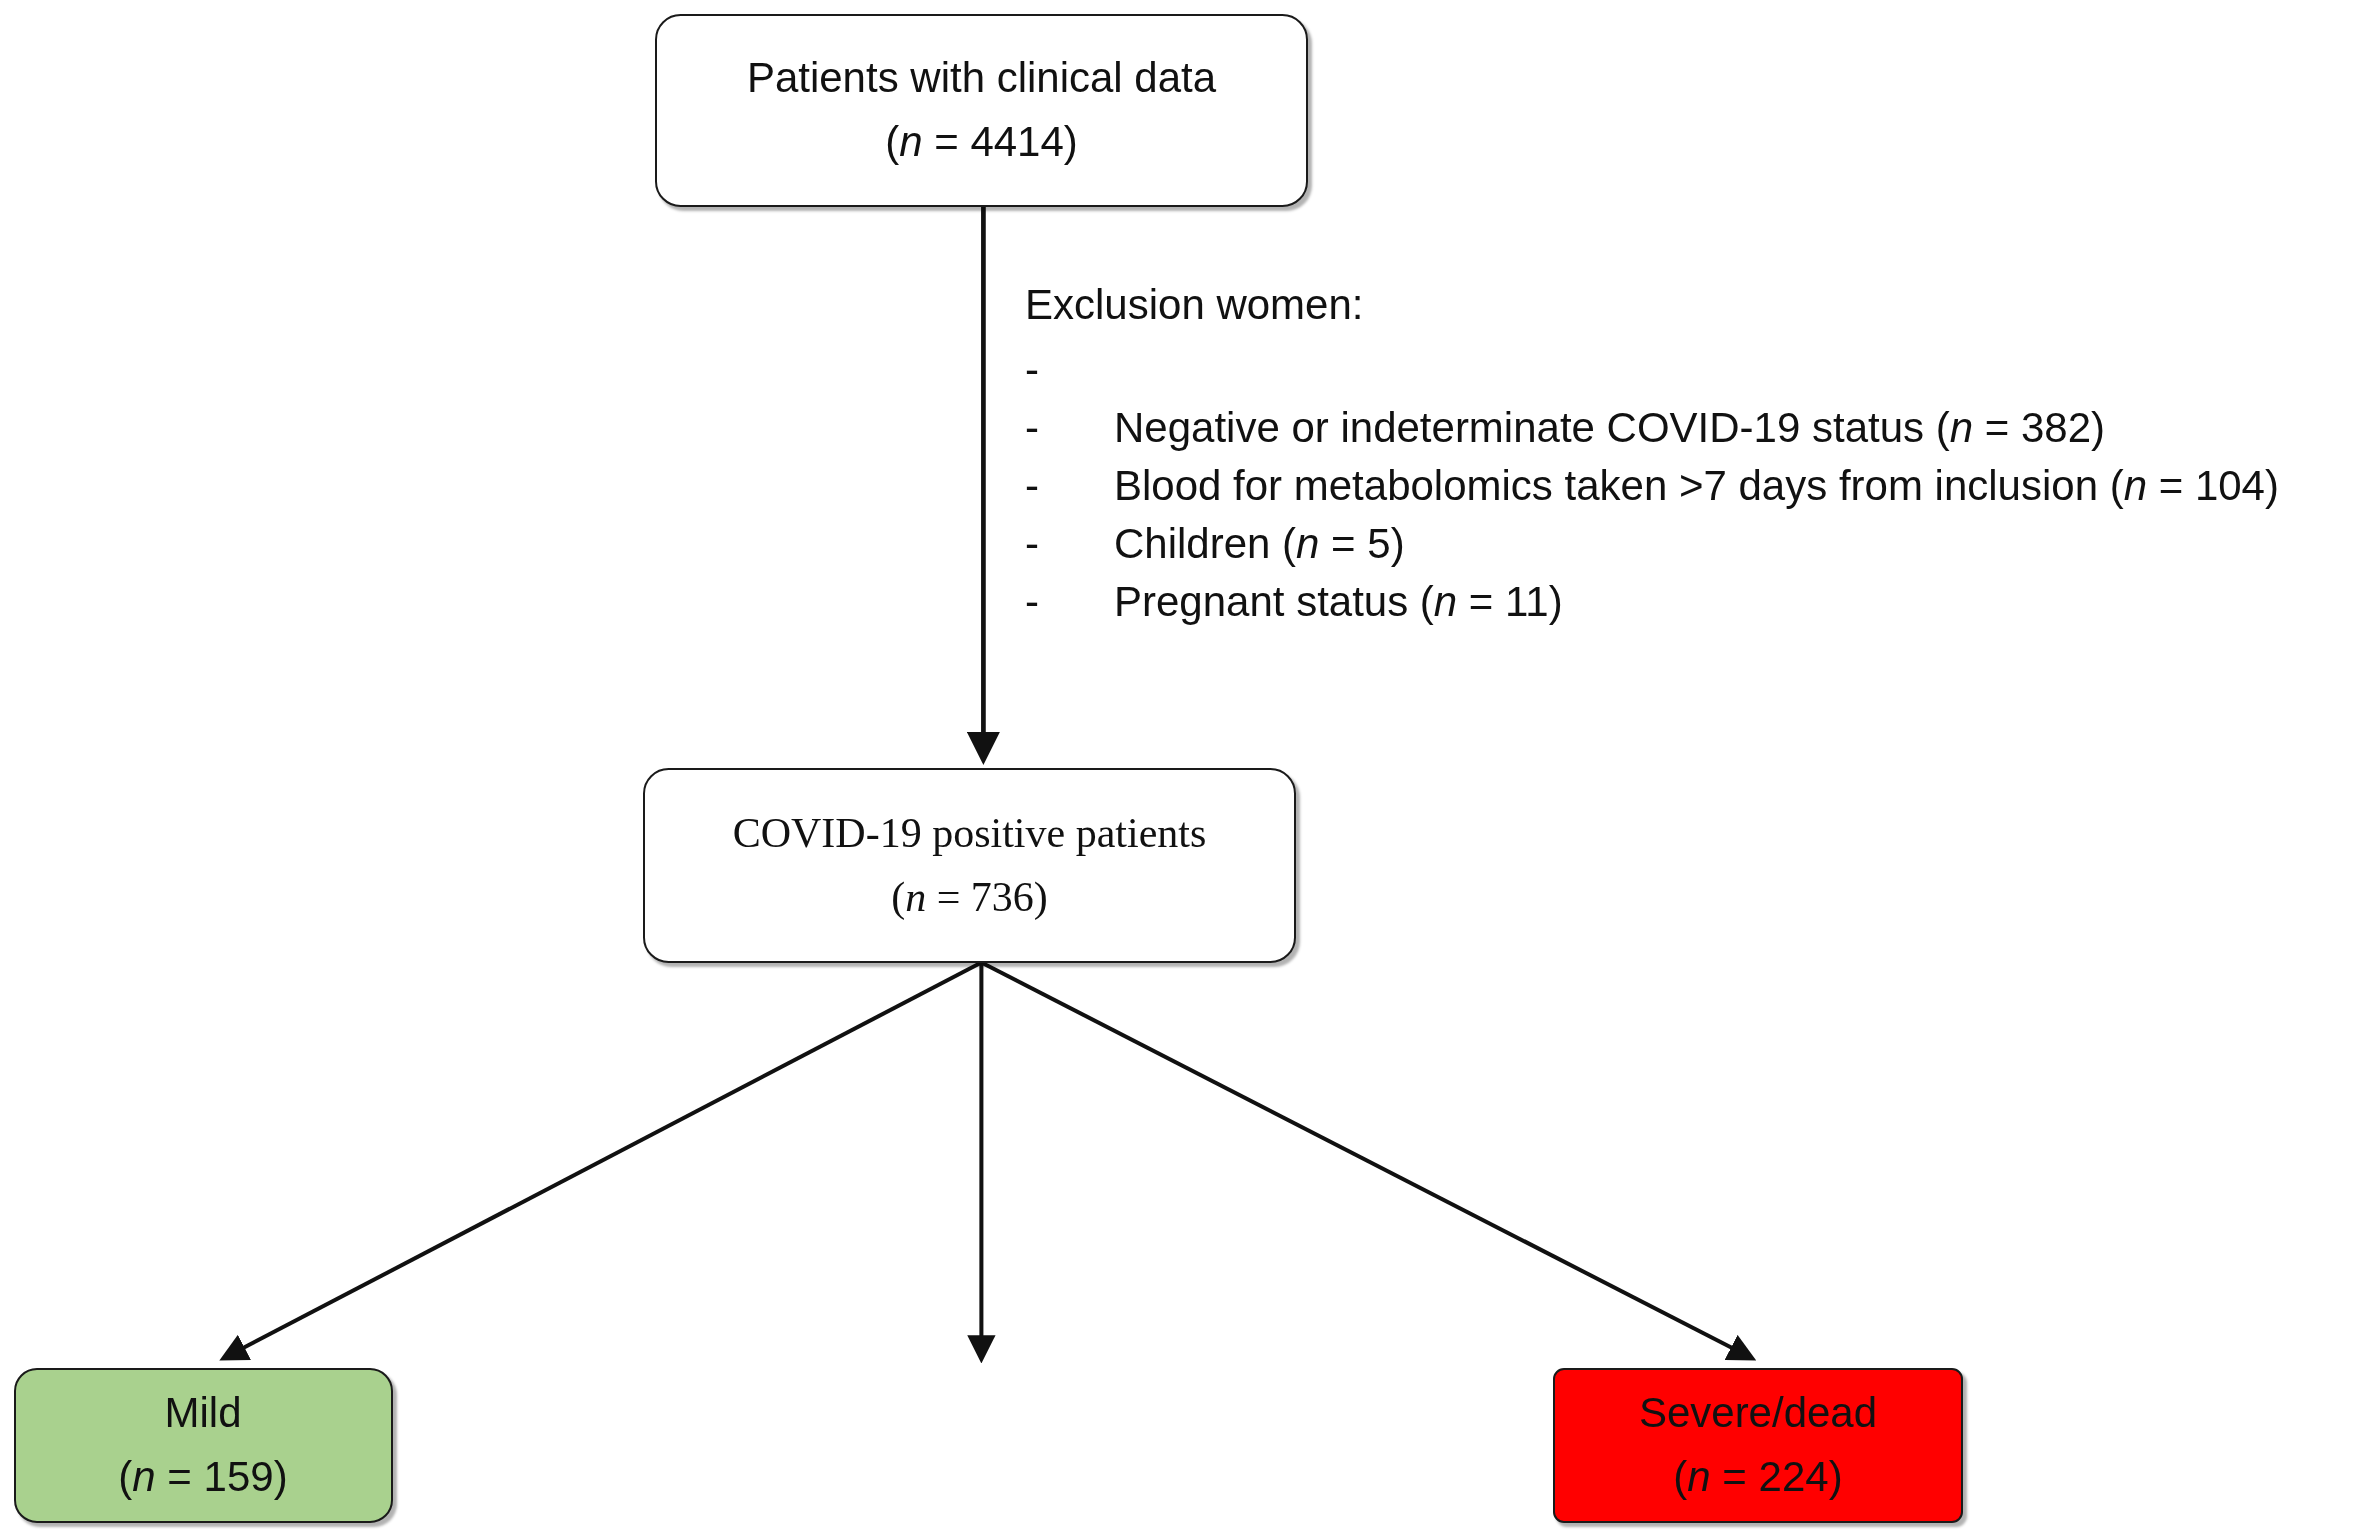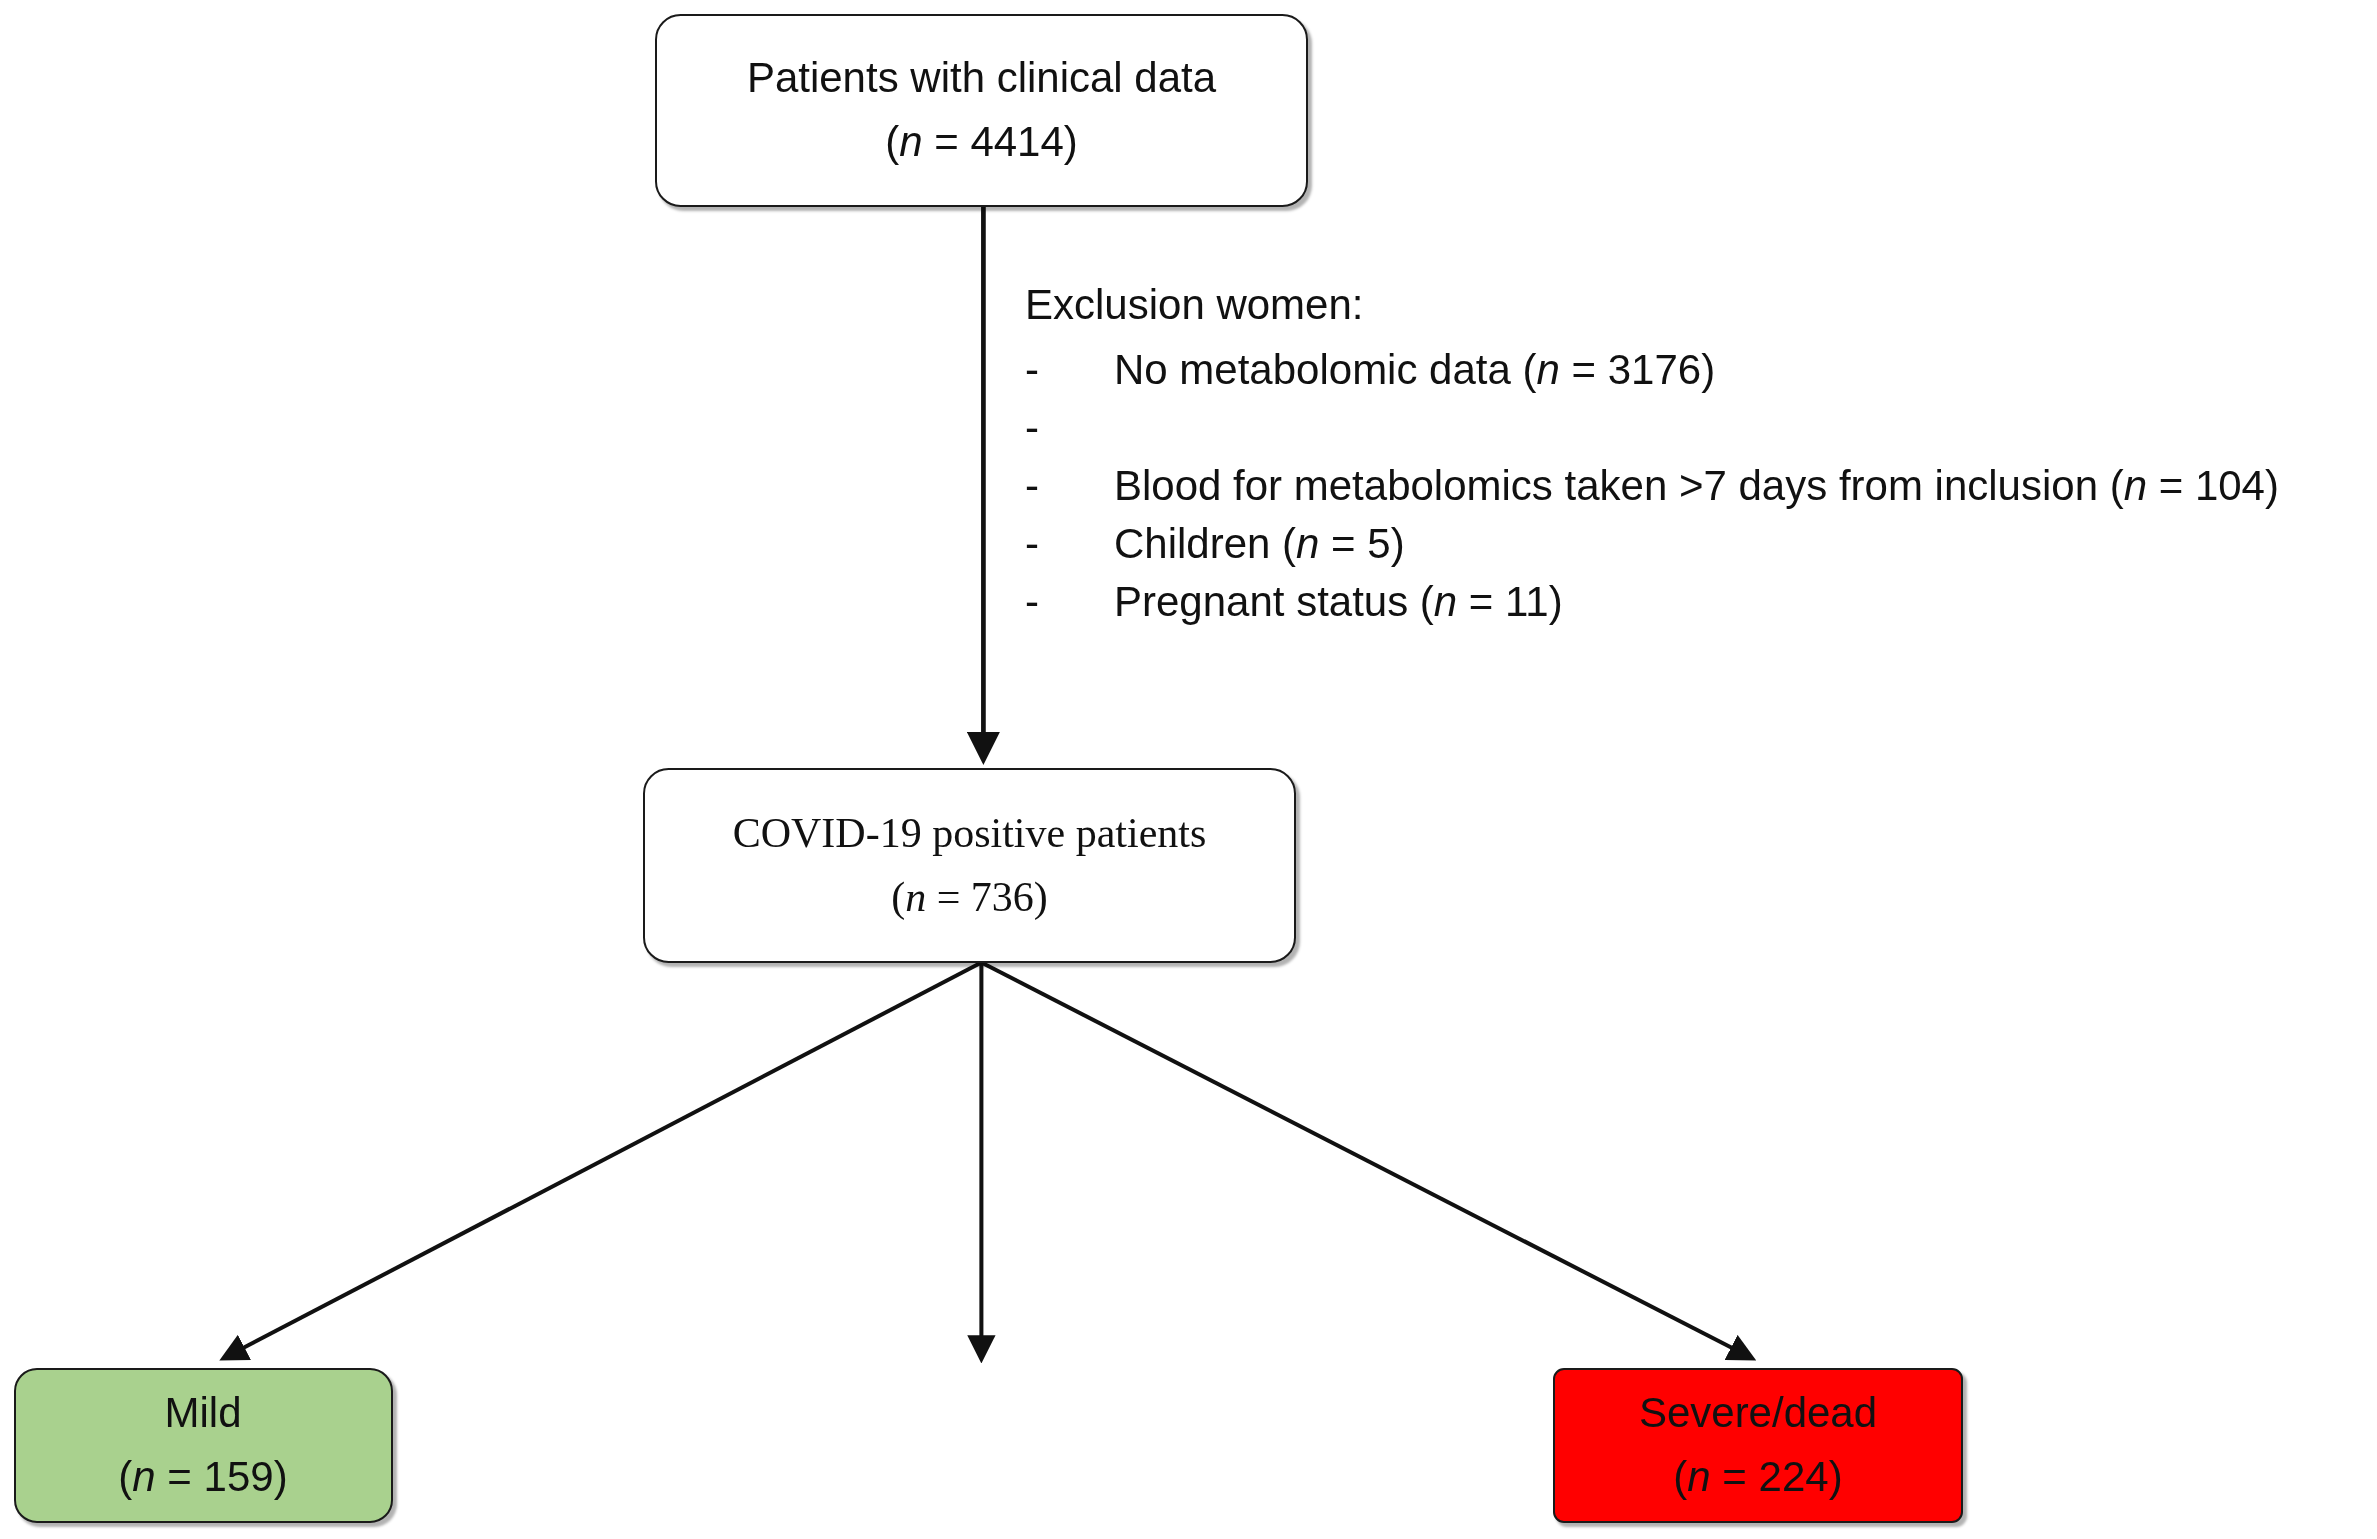--- a/index.html
+++ b/index.html
@@ -156,25 +156,25 @@
   <div class="node" id="node-severe">
     <div class="line1">Severe/dead</div>
     <div class="line2"><span>(</span><em>n</em><span> = </span><span>224</span><span>)</span></div>
   </div>
 
   <div id="exclusion-block">
     <div id="exclusion-title">Exclusion women:</div>
 
     <div class="excl-row">
       <span class="excl-dash">-</span>
-      <span class="excl-text"><span>No metabolomic data (</span><em>n</em><span> = </span><span>3176</span><span>)</span></span>
     </div>
 
     <div class="excl-row">
       <span class="excl-dash">-</span>
+      <span class="excl-text"><span>Negative or indeterminate COVID-19 status (</span><em>n</em><span> = </span><span>382</span><span>)</span></span>
     </div>
 
     <div class="excl-row">
       <span class="excl-dash">-</span>
       <span class="excl-text"><span>Blood for metabolomics taken &gt;7 days from inclusion (</span><em>n</em><span> = </span><span>104</span><span>)</span></span>
     </div>
 
     <div class="excl-row">
       <span class="excl-dash">-</span>
       <span class="excl-text"><span>Children (</span><em>n</em><span> = </span><span>5</span><span>)</span></span>

